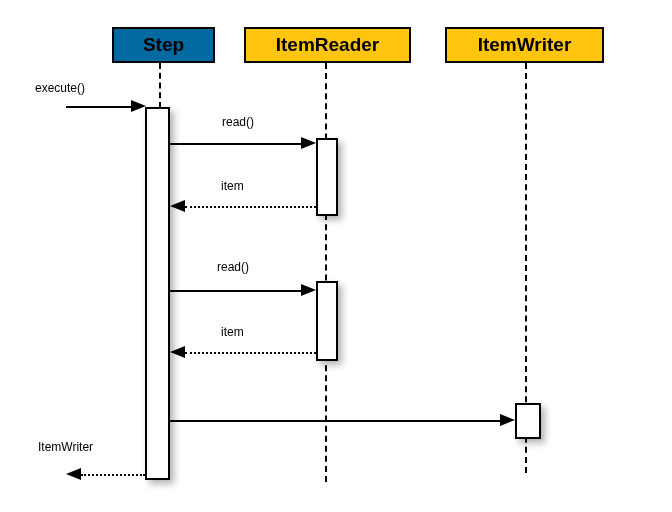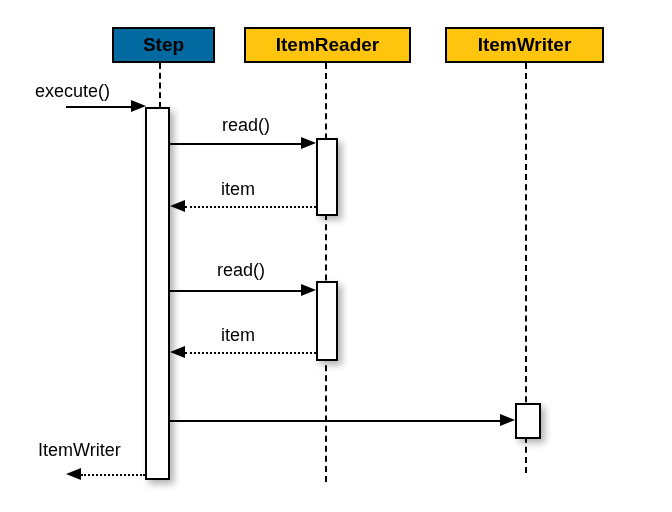--- a/index.html
+++ b/index.html
@@ -35,21 +35,21 @@
 
   
   .msg-line{position:absolute;height:0;z-index:3;}
   .solid{border-top:2px solid #000;}
   .dotted{border-top:2px dotted #000;}
   .head{position:absolute;width:0;height:0;z-index:4;
     border-top:6px solid transparent;border-bottom:6px solid transparent;}
   .head-right{border-left:15px solid #000;}
   .head-left{border-right:15px solid #000;}
 
-  .msg-label{position:absolute;font-size:18px;line-height:1;white-space:nowrap;z-index:5;}
+  .msg-label{position:absolute;font-size:12px;line-height:1;white-space:nowrap;z-index:5;}
   .lbl-execute{left:35px;top:82px;}
   .lbl-read1{left:222px;top:116px;}
   .lbl-item1{left:221px;top:180px;}
   .lbl-read2{left:217px;top:261px;}
   .lbl-item2{left:221px;top:326px;}
   .lbl-write{left:392px;top:387px;}
   .lbl-exit{left:38px;top:441px;}
 
   
   .ln-execute{left:66px;top:106px;width:66px;}  .hd-execute{left:131px;top:100px;}

